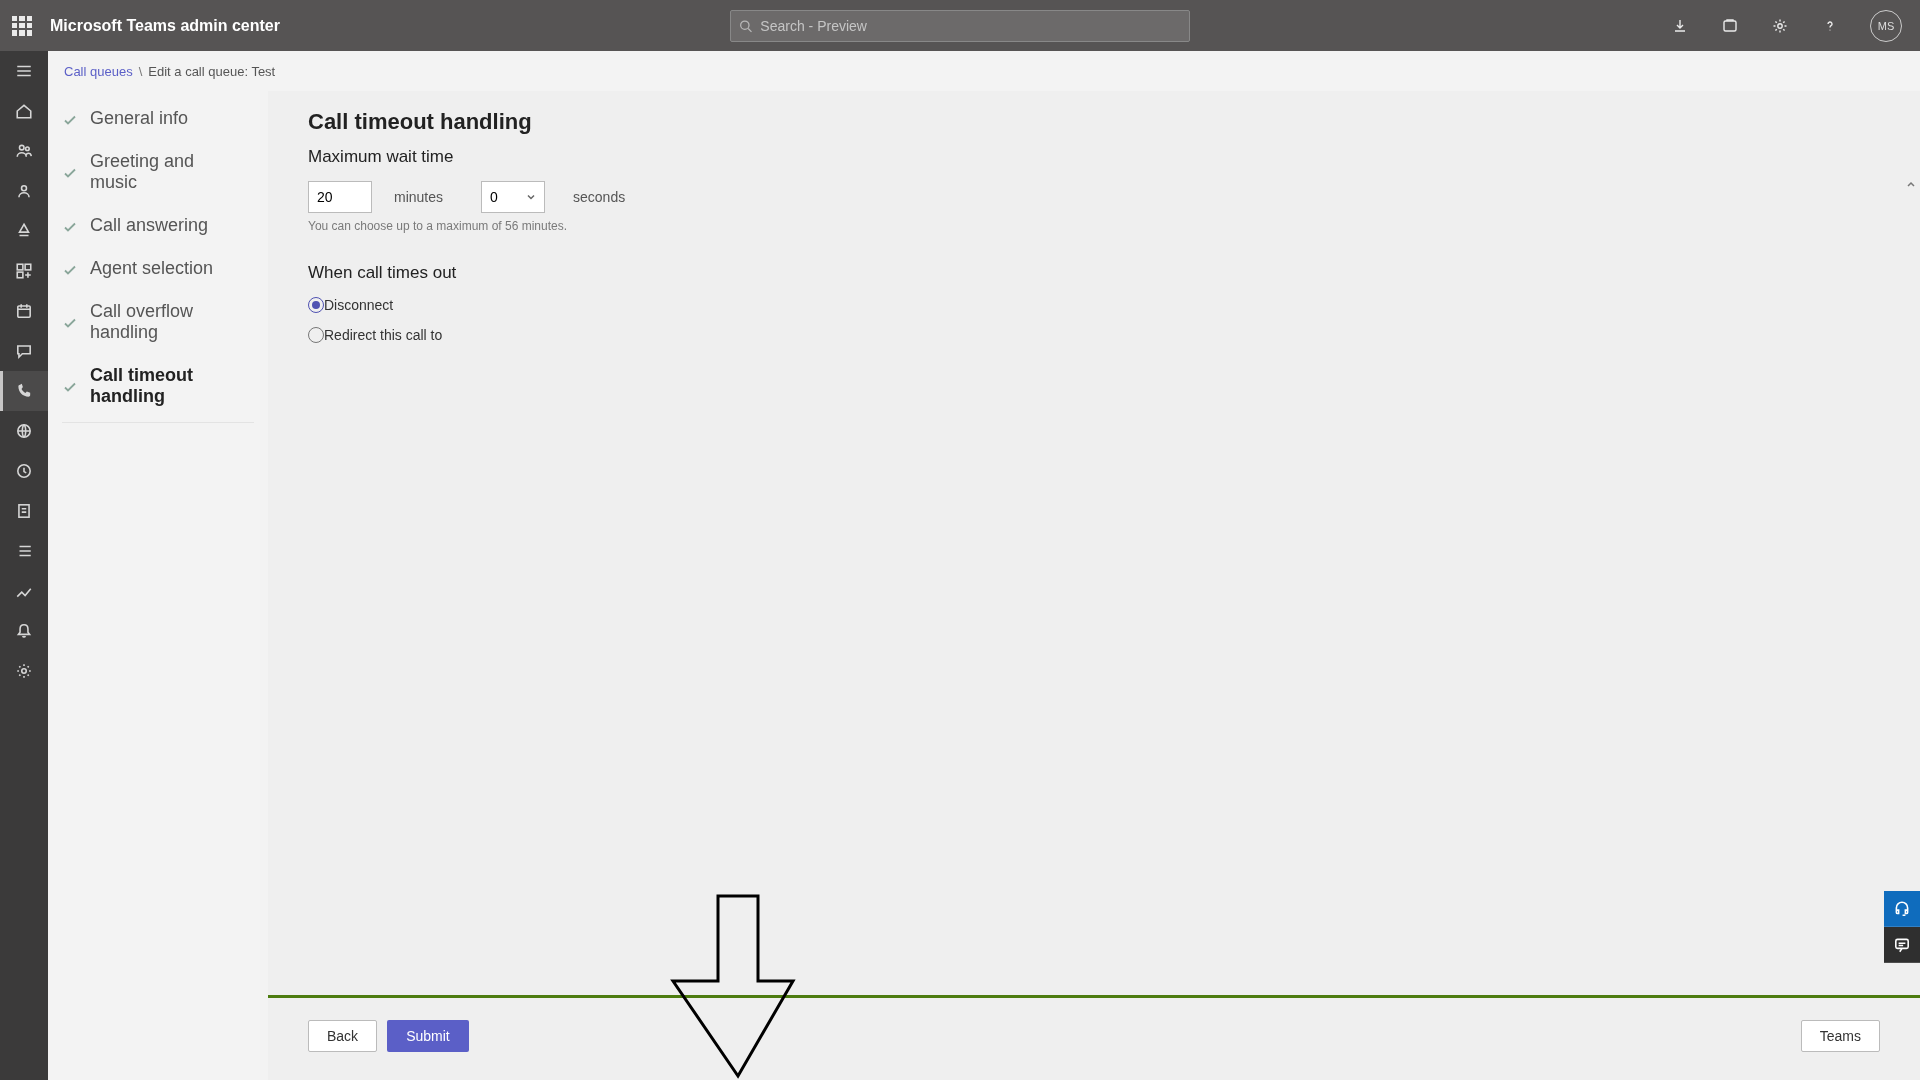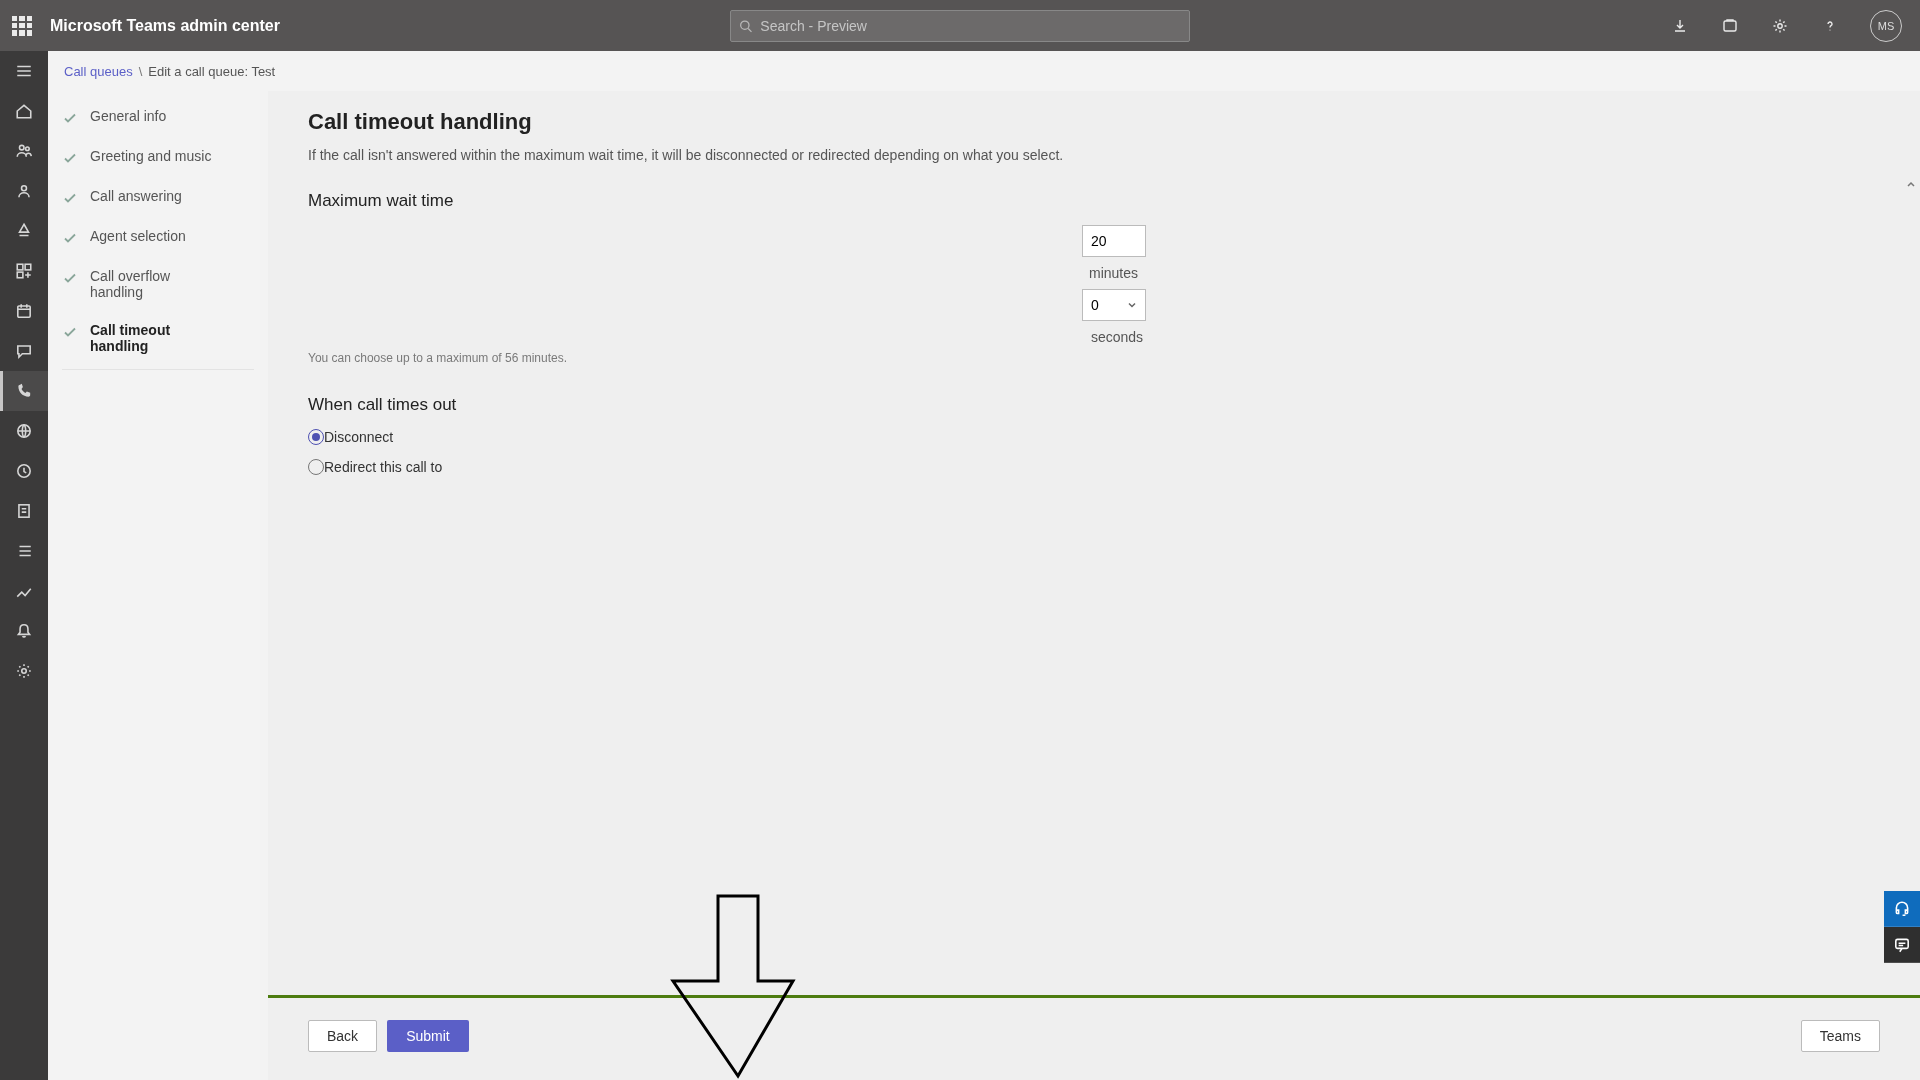--- a/index.html
+++ b/index.html
@@ -48,35 +48,35 @@
 
     
     .breadcrumb { height: 40px; display:flex; align-items:center; padding: 0 16px; font-size: 13px; color:#555; border-bottom: 0;}
     .breadcrumb a { color: #5b5fc7; text-decoration: none; }
     .breadcrumb .sep { margin: 0 6px; color:#777;}
     .breadcrumb .current { color:#555; }
 
     
     .main-split { flex:1; display:flex; min-height:0;}
     .steps-panel { width: 220px; background:#f3f3f3; padding: 6px 14px; }
-    .step-item { display:flex; align-items:flex-start; gap: 12px; padding: 11px 0; font-size: 14px; color:#555; cursor:pointer; border-bottom: 0;}
+    .step-item { display:flex; align-items:center; gap: 12px; padding: 11px 0; font-size: 18px; color:#555; cursor:pointer; border-bottom: 0;}
     .step-item .check { width:16px; height:16px; flex:0 0 16px; margin-top:2px; color:#7f8c8d;}
     .step-item .check svg { width:16px; height:16px;}
     .step-item.current { font-weight:700; color:#222;}
     .step-item .label { max-width: 130px; }
     .steps-divider { border-bottom: 1px solid #e3e3e3; margin-top:4px;}
 
     .page { flex:1; background:#efefef; display:flex; flex-direction:column; min-width:0;}
     .page-scroll { flex:1; overflow:auto; padding: 18px 0 0 40px; background:#efefef;}
     .page-title { font-size: 22px; font-weight:700; color:#222; margin-bottom: 12px;}
     .page-desc { font-size: 14px; color:#555; margin-bottom: 28px; max-width: 900px;}
     .section-h { font-size: 17px; font-weight:400; color:#222; margin-bottom: 14px;}
-    .row-fields { display:flex; align-items:center; gap: 8px; flex-direction: column; }
+    .row-fields { display:flex; align-items:center; gap: 22px; }
     .num-input { width: 64px; height: 32px; border:1px solid #bbb; background:#fff; padding: 0 8px; font-size:14px; }
-    .unit { font-size:14px; color:#555; margin-right: 1px;}
+    .unit { font-size:14px; color:#555; margin-right: 16px;}
     .select { width: 64px; height: 32px; border:1px solid #bbb; background:#fff; display:flex; align-items:center; justify-content:space-between; padding:0 8px; font-size:14px; cursor:pointer;}
     .select .chev { color:#777;}
     .helper { font-size: 12px; color:#7a7a7a; margin-top: 6px;}
     .spacer { height: 30px;}
     .radio-row { display:flex; align-items:center; font-size:14px; color:#333; margin-bottom: 14px; cursor:pointer;}
     .radio { width:16px; height:16px; border-radius:50%; border:1.5px solid #4f52b2; display:flex; align-items:center; justify-content:center; flex:0 0 16px;}
     .radio.selected::after { content:""; width:8px; height:8px; border-radius:50%; background:#4f52b2;}
     .radio.unselected { border-color:#777;}
 
     
@@ -300,21 +300,20 @@
       </div>
 
       <div class="page" style="position:relative;">
         <div class="scroll-caret">
           <svg viewBox="0 0 10 10" width="10" height="10" fill="none" stroke="#777" stroke-width="1.5">
               <path d="M2 6l3-3 3 3"></path>
             </svg>
         </div>
         <div class="page-scroll">
           <div class="page-title">Call timeout handling</div>
-          <div class="page-desc">If the call isn't answered within the maximum wait time, it will be disconnected or redirected depending on what you select.</div>
 
           <div class="section-h">Maximum wait time</div>
           <div class="row-fields">
             <input class="num-input" type="text" value="20" style="">
             <span class="unit">minutes</span>
             <div class="select">
               <span>0</span>
               <span class="chev">
                 <svg viewBox="0 0 10 10" width="10" height="10" fill="none" stroke="#666" stroke-width="1.5">
                     <path d="M2 3.5l3 3 3-3"></path>

